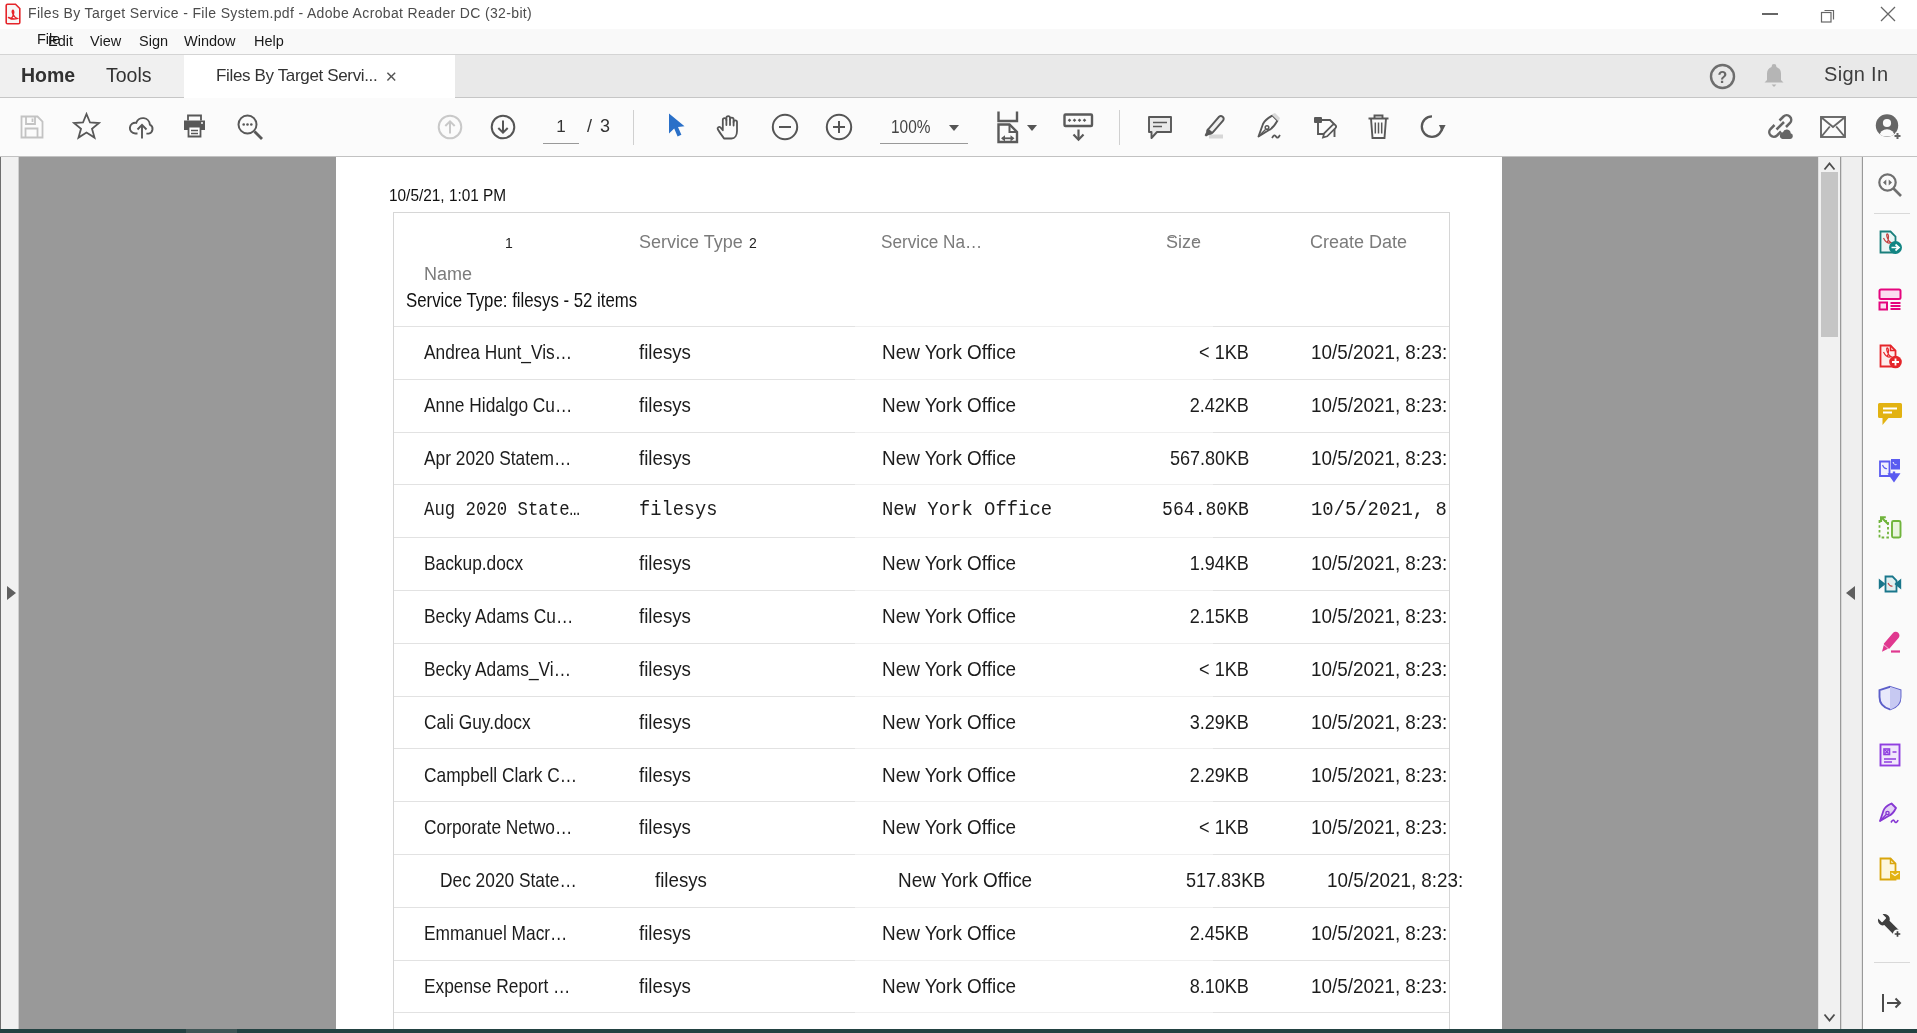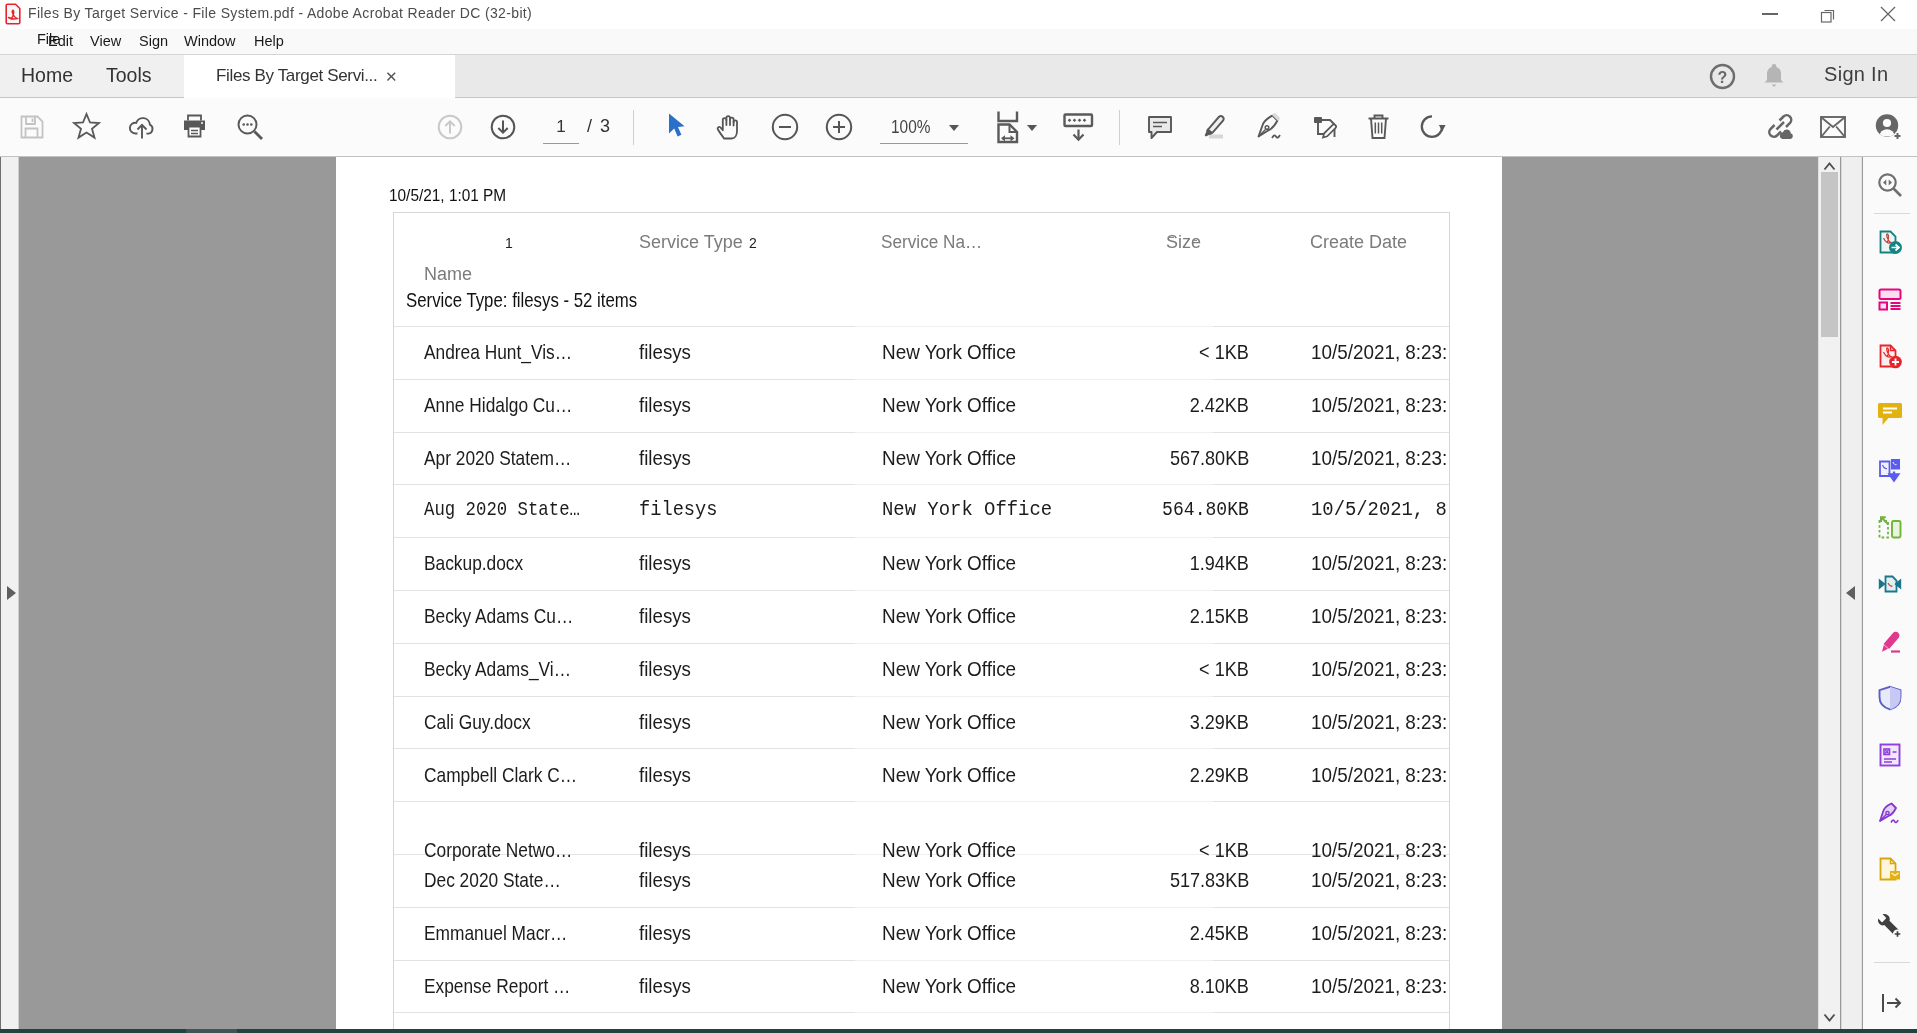--- a/index.html
+++ b/index.html
@@ -45,21 +45,21 @@
   <span class="abs" style="left:90px;top:4px;">View</span>
   <span class="abs" style="left:139px;top:4px;">Sign</span>
   <span class="abs" style="left:184px;top:4px;">Window</span>
   <span class="abs" style="left:254px;top:4px;">Help</span>
 </div>
 
 <div class="abs" style="left:0;top:55px;width:184px;height:43px;background:#f0f0f0;"></div>
 <div class="abs" style="left:455px;top:55px;width:1462px;height:43px;background:#e9e9e9;"></div>
 <div class="hline" style="left:0;top:97px;width:1917px;background:#c6c6c6;"></div>
 <div class="abs" style="left:184px;top:55px;width:271px;height:43px;background:#ffffff;"></div>
-<div class="abs" style="left:21px;top:64px;font-size:19.5px;color:#323232;">Home</div>
+<div class="abs" style="left:21px;top:64px;font-size:19.5px;color:#323232;font-weight:bold;">Home</div>
 <div class="abs" style="left:106px;top:64px;font-size:19.5px;color:#323232;">Tools</div>
 <div class="abs" style="left:216px;top:66px;font-size:17px;letter-spacing:-0.35px;color:#333333;">Files By Target Servi...</div>
 <div class="abs" style="left:385px;top:68px;font-size:15px;color:#555;">✕</div>
 
 <svg class="abs" style="left:1709px;top:63px" width="27" height="27" viewBox="0 0 27 27">
     <circle cx="13.5" cy="13.5" r="11.5" fill="none" stroke="#6e6e6e" stroke-width="2.4"></circle>
     <text x="13.5" y="19.5" font-size="16" font-weight="bold" fill="#686868" text-anchor="middle" font-family="Liberation Sans">?</text>
   </svg>
 <svg class="abs" style="left:1763px;top:63px" width="22" height="25" viewBox="0 0 22 25">
     <path d="M11 1 a2.4 2.4 0 0 1 2.4 2.4 v0.6 a7 7 0 0 1 4.6 6.5 v6.5 l2.5 2.5 H1.5 L4 17 v-6.5 a7 7 0 0 1 4.6-6.5 v-0.6 A2.4 2.4 0 0 1 11 1 z" fill="#b5b5b5"></path>
@@ -328,28 +328,28 @@
       <span class="c4">3.29KB</span>
       <span class="c5"><i>10/5/2021, 8:23:0</i></span>
     </div>
   <div class="row" style="top:606px;text-decoration:underline;">
       <span class="c1">Campbell Clark C…</span>
       <span class="c2">filesys</span>
       <span class="c3">New York Office</span>
       <span class="c4">2.29KB</span>
       <span class="c5"><i>10/5/2021, 8:23:0</i></span>
     </div>
-  <div class="row" style="top:658px;margin-top:23px;">
+  <div class="row" style="top:658px;">
       <span class="c1">Corporate Netwo…</span>
       <span class="c2">filesys</span>
       <span class="c3">New York Office</span>
       <span class="c4">&lt; 1KB</span>
       <span class="c5"><i>10/5/2021, 8:23:0</i></span>
     </div>
-  <div class="row" style="top:711px;">
+  <div class="row" style="top:711px;margin-left:16px;">
       <span class="c1">Dec 2020 State…</span>
       <span class="c2">filesys</span>
       <span class="c3">New York Office</span>
       <span class="c4">517.83KB</span>
       <span class="c5"><i>10/5/2021, 8:23:0</i></span>
     </div>
   <div class="row" style="top:764px;">
       <span class="c1">Emmanuel Macr…</span>
       <span class="c2">filesys</span>
       <span class="c3">New York Office</span>

